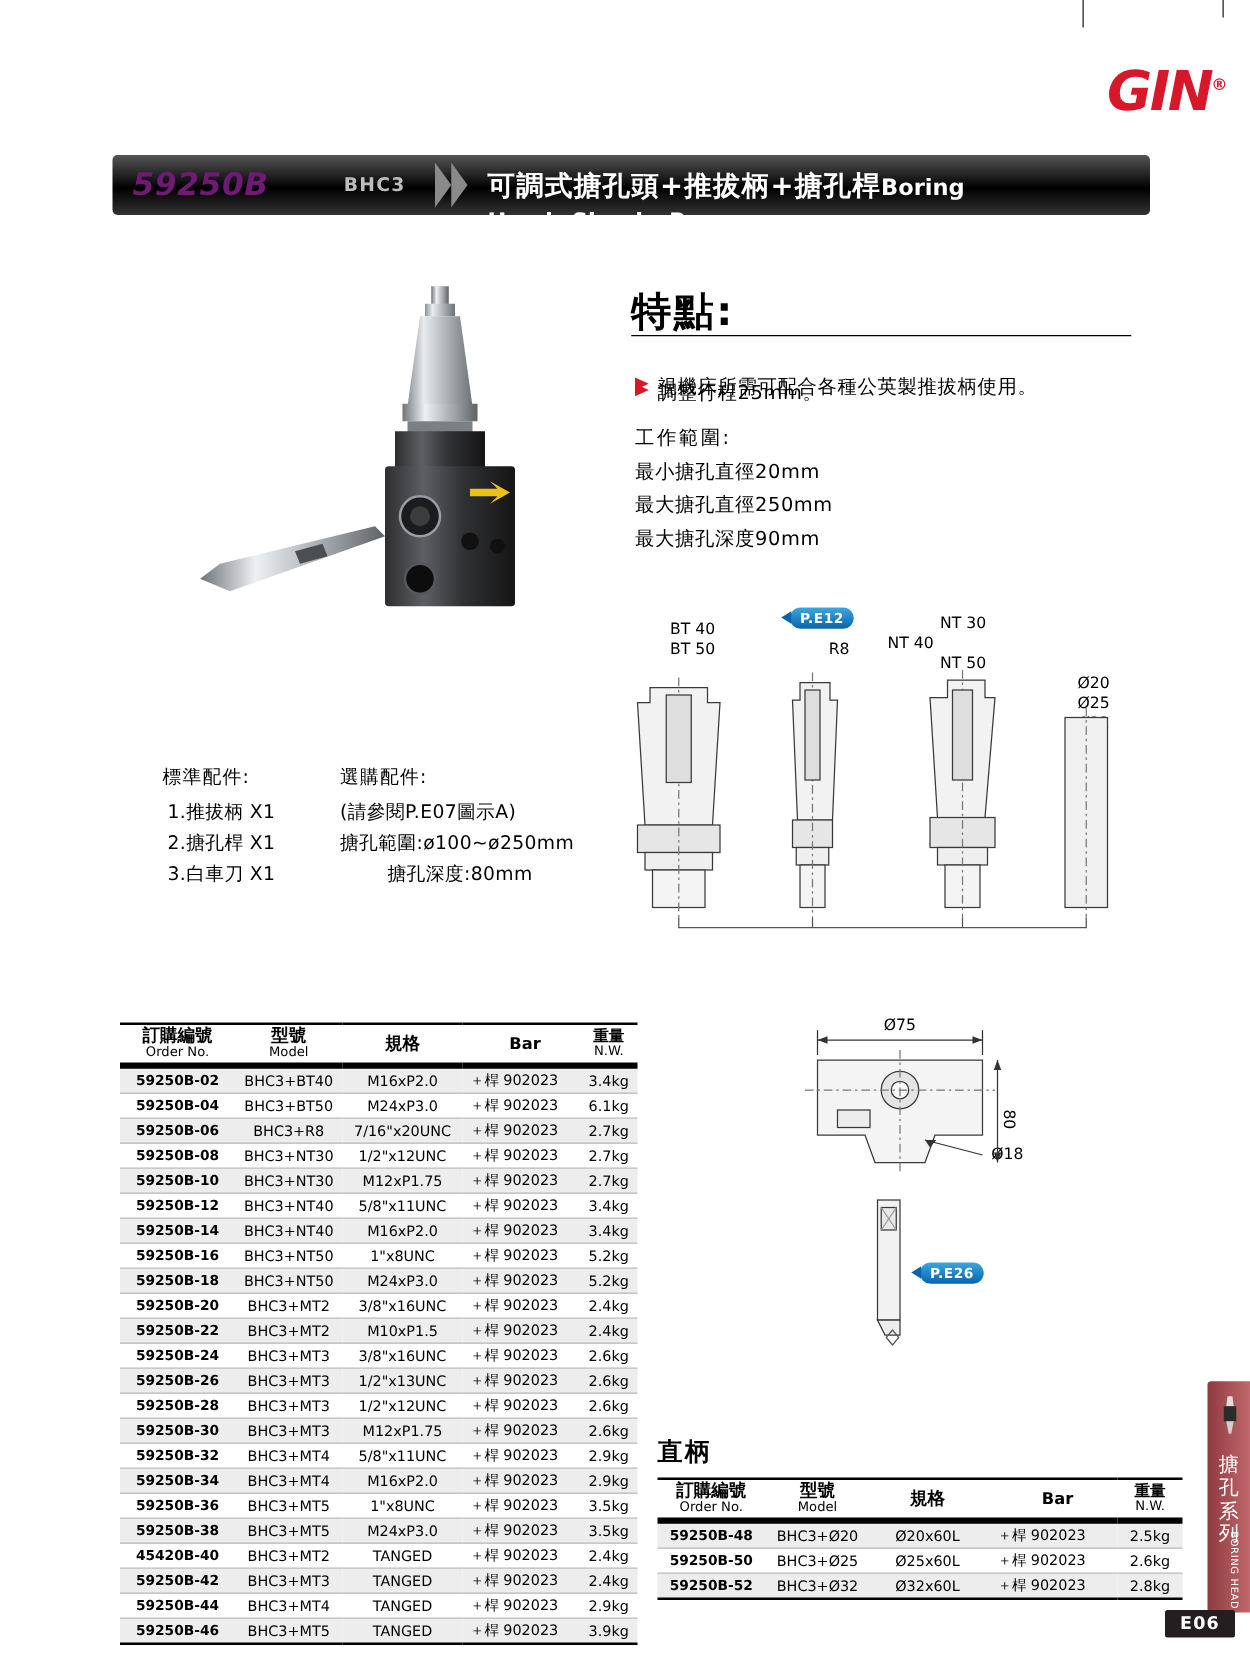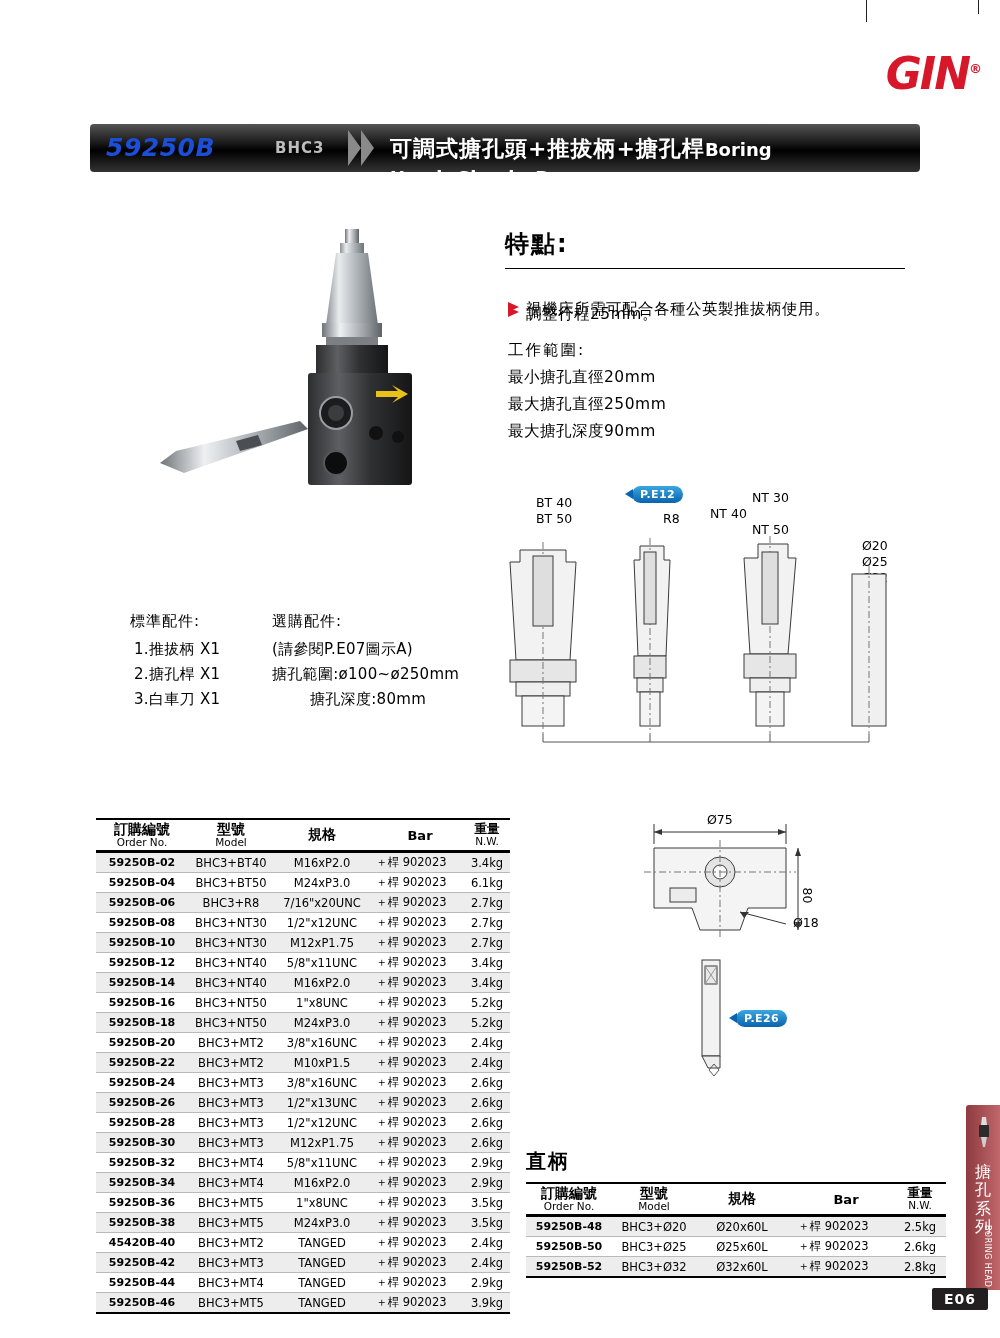--- a/index.html
+++ b/index.html
@@ -18,33 +18,33 @@
   
   .logo{position:absolute;right:20px;top:52px;font-weight:bold;font-style:italic;
         font-size:44px;color:#d7182a;letter-spacing:-2px;line-height:1;}
   .logo .r{font-size:13px;vertical-align:super;}
 
   
   .hdr{position:absolute;left:90px;top:124px;width:830px;height:48px;}
   .hdr-bg{position:absolute;left:0;top:0;width:100%;height:100%;
           background:linear-gradient(180deg,#555 0%,#111 45%,#000 55%,#333 100%);
           border-radius:4px;}
-  .hdr-code{position:absolute;left:16px;top:9px;color:#1d4ed8;font-size:25px;font-weight:bold;
+  .hdr-code{position:absolute;left:16px;top:9px;color:#701a75;font-size:25px;font-weight:bold;
             font-style:italic;letter-spacing:.5px;}
   .hdr-sub{position:absolute;left:185px;top:15px;color:#bdbdbd;font-size:15px;font-weight:bold;
            letter-spacing:1px;}
   .hdr-chev{position:absolute;left:258px;top:6px;width:34px;height:36px;}
   .hdr-chev:before,.hdr-chev:after{content:"";position:absolute;top:0;width:0;height:0;
       border-top:18px solid transparent;border-bottom:18px solid transparent;border-left:13px solid #8a8a8a;}
   .hdr-chev:after{left:13px;}
   .hdr-title{position:absolute;left:300px;top:10px;color:#fff;font-size:22px;font-weight:bold;letter-spacing:1px;}
   .hdr-title .en{font-size:18px;letter-spacing:0;}
 
   
-  .feat-title{position:absolute;left:505px;top:228px;font-size:24px;font-weight:bold;letter-spacing:2px;}
+  .feat-title{position:absolute;left:505px;top:228px;font-size:32px;font-weight:bold;letter-spacing:2px;}
   .feat-rule{position:absolute;left:505px;top:268px;width:400px;height:1px;background:#000;}
   .feat-line{position:absolute;font-size:15.5px;letter-spacing:.5px;}
   .arrow{display:inline-block;width:0;height:0;border-top:5px solid transparent;
          border-bottom:5px solid transparent;border-left:11px solid #d7182a;margin-right:7px;
          transform:translateY(-2px);}
   .work-title{position:absolute;left:508px;top:340px;font-size:15.5px;letter-spacing:2px;}
   .work-line{position:absolute;left:508px;font-size:15.5px;letter-spacing:.5px;}
 
   
   .acc-h{position:absolute;font-size:15px;letter-spacing:1px;}
@@ -59,21 +59,21 @@
           background:linear-gradient(180deg,#3aa7e0,#0a63ad);color:#fff;font-size:11px;
           font-weight:bold;display:flex;align-items:center;justify-content:center;
           padding:0 8px;letter-spacing:.4px;}
   .pe-tag:before{content:"";position:absolute;left:-7px;top:3px;width:0;height:0;
           border-top:5px solid transparent;border-bottom:5px solid transparent;border-right:8px solid #0a63ad;}
 
   
   table{border-collapse:collapse;}
   .tbl{position:absolute;font-size:11.5px;}
   .tbl td,.tbl th{border:0;padding:0;}
-  .tbl .hrow td{border-top:2px solid #000;border-bottom:3px solid #000000;height:30px;
+  .tbl .hrow td{border-top:2px solid #000;border-bottom:5px solid #000000;height:30px;
                 vertical-align:middle;text-align:center;font-weight:bold;}
   .tbl .hrow .two{line-height:1.1;}
   .tbl .hrow .two b{display:block;font-size:14px;}
   .tbl .hrow .two span{display:block;font-size:10.5px;font-weight:normal;}
   .tbl tbody td{height:19px;text-align:center;border-bottom:1px solid #b9b9b9;}
   .tbl tbody tr:last-child td{border-bottom:2px solid #000;}
   .tbl tbody tr.alt td{background:#ededed;}
   .tbl td.c1{width:92px;font-weight:bold;font-size:11px;}
   .tbl td.c2{width:86px;margin-top:40px;}
   .tbl td.c3{width:96px;}

